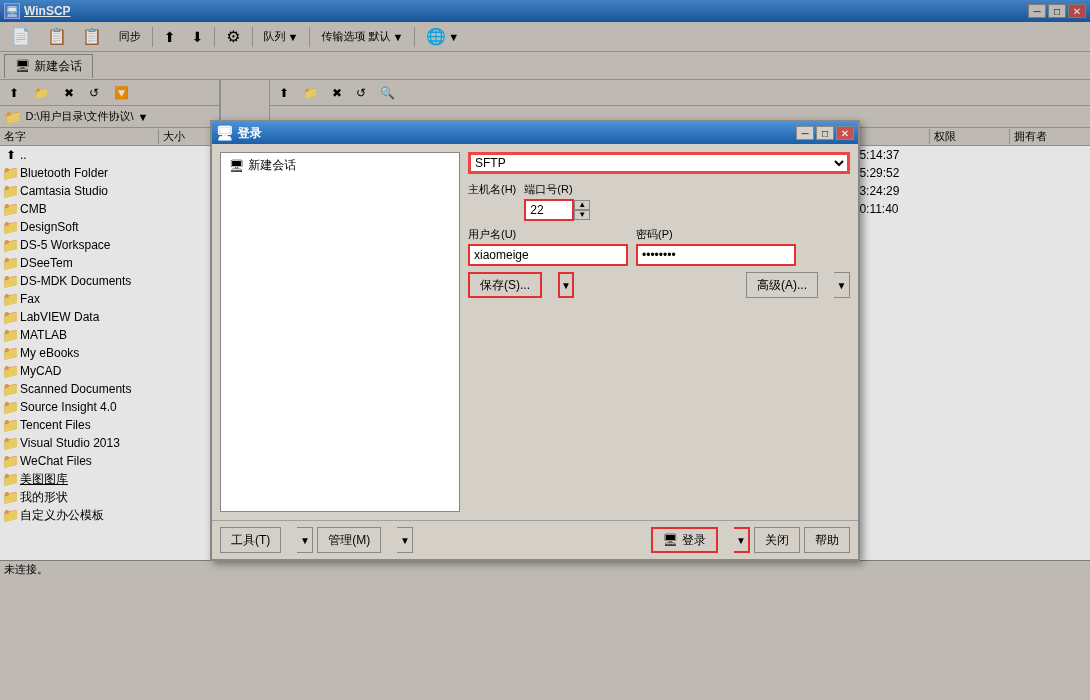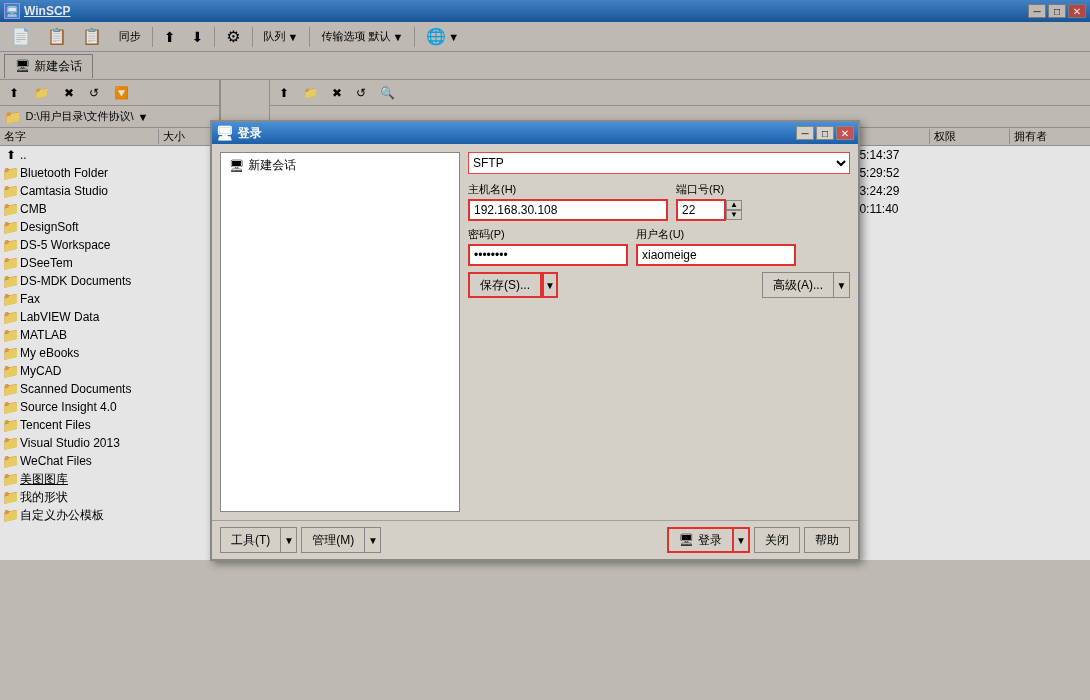--- a/index.html
+++ b/index.html
@@ -63,38 +63,38 @@
     .dialog { position: absolute; top: 120px; left: 210px; width: 650px; background: #d4d0c8; border: 2px solid #888; box-shadow: 3px 3px 8px rgba(0,0,0,0.4); z-index: 200; }
     .dialog-title { background: linear-gradient(to bottom, #4a90d9, #1a5fa8); color: white; height: 22px; display: flex; align-items: center; justify-content: space-between; padding: 0 4px; }
     .dialog-title-text { font-size: 12px; font-weight: bold; display: flex; align-items: center; gap: 4px; }
     .dialog-title-icon { font-size: 14px; }
     .dialog-title-buttons { display: flex; gap: 2px; }
     .dialog-body { display: flex; padding: 8px; gap: 8px; }
     .dialog-left { width: 240px; border: 1px solid #888; background: white; min-height: 360px; }
     .dialog-tree-item { padding: 4px 8px; display: flex; align-items: center; gap: 4px; cursor: pointer; }
     .dialog-right { flex: 1; }
     .dialog-section-label { font-size: 12px; margin-bottom: 4px; }
-    .dialog-select { width: 100%; height: 22px; border: 1px solid #ef4444; background: white; font-size: 12px; }
+    .dialog-select { width: 100%; height: 22px; border: 3px solid #ef4444; background: white; font-size: 12px; }
     .field-row { display: flex; gap: 8px; margin-bottom: 6px; }
     .field-group { display: flex; flex-direction: column; }
     .field-label { font-size: 11px; margin-bottom: 2px; }
     .field-input { height: 22px; border: 2px solid #e03030; background: white; font-size: 12px; padding: 0 4px; }
     .field-input.host { width: 200px; }
     .field-input.port { width: 50px; }
     .field-input.user { width: 160px; }
     .field-input.pass { width: 160px; }
     .port-group { display: flex; align-items: center; }
     .port-spin { display: flex; flex-direction: column; }
     .spin-btn { width: 16px; height: 10px; background: #d4d0c8; border: 1px solid #888; display: flex; align-items: center; justify-content: center; font-size: 8px; cursor: pointer; line-height: 1; }
     .dialog-footer { display: flex; justify-content: space-between; align-items: center; padding: 6px 8px; border-top: 1px solid #a0a0a0; }
     .footer-left { display: flex; gap: 4px; justify-content: center; }
     .footer-right { display: flex; gap: 4px; }
     .dlg-btn { height: 26px; padding: 0 10px; background: #d4d0c8; border: 1px solid #888; cursor: pointer; font-size: 12px; display: flex; align-items: center; gap: 3px; }
     .dlg-btn-dropdown { height: 26px; width: 16px; background: #d4d0c8; border: 1px solid #888; border-left: none; cursor: pointer; display: flex; align-items: center; justify-content: center; font-size: 10px; }
-    .save-group { display: flex; }
+    .save-group { display: flex; gap: 16px; }
     .login-btn { height: 26px; padding: 0 10px; background: #d4d0c8; border: 1px solid #888; cursor: pointer; font-size: 12px; display: flex; align-items: center; gap: 4px; border: 2px solid #e03030; }
     .login-dropdown { height: 26px; width: 16px; background: #d4d0c8; border: 2px solid #e03030; border-left: none; cursor: pointer; display: flex; align-items: center; justify-content: center; font-size: 10px; }
   </style>
 </head>
 <body>
 
 <div style="width:1090px; height:700px; background:#d4d0c8; position:relative; overflow:hidden;">
 
   <div class="title-bar">
     <div class="title-bar-left">
@@ -378,20 +378,23 @@
             <div style="width:140px;">2017-05-05 20:11:40</div>
             <div style="width:80px;"></div>
             <div style="width:80px;"></div>
           </div>
         </div>
     </div>
 
   </div>
 
 
+  <div class="bottom-bar">
+    <span>未连接。</span>
+  </div>
 
   <div class="overlay"></div>
 
   <div class="dialog">
 
     <div class="dialog-title">
       <div class="dialog-title-text">
         <span class="dialog-title-icon">🖥</span>
         <span>登录</span>
       </div>
@@ -415,42 +418,41 @@
 
         <div style="margin-bottom:8px;">
           <select class="dialog-select">
             <option>SFTP</option>
           </select>
         </div>
 
         <div class="field-row">
           <div class="field-group">
             <div class="field-label">主机名(H)</div>
-            <input class="field-input host" type="text" value="192.168.30.108" style="">
           </div>
           <div class="field-group">
             <div class="field-label">端口号(R)</div>
             <div class="port-group">
               <input class="field-input port" type="text" value="22" style="">
               <div class="port-spin">
                 <div class="spin-btn">▲</div>
                 <div class="spin-btn">▼</div>
               </div>
             </div>
           </div>
         </div>
 
         <div class="field-row">
           <div class="field-group">
+            <div class="field-label">用户名(U)</div>
+            <input class="field-input user" type="text" value="xiaomeige" style="">
+          </div>
+          <div class="field-group">
             <div class="field-label">密码(P)</div>
             <input class="field-input pass" type="password" value="••••••••" style="">
-          </div>
-          <div class="field-group">
-            <div class="field-label">用户名(U)</div>
-            <input class="field-input user" type="text" value="xiaomeige" style="">
           </div>
         </div>
 
         <div style="margin-top:6px; display:flex;">
           <div class="save-group">
             <button class="dlg-btn" style="border:2px solid #e03030;">
               <span>保存(S)...</span>
             </button>
             <div class="dlg-btn-dropdown" style="border:2px solid #e03030;">▼</div>
           </div>

